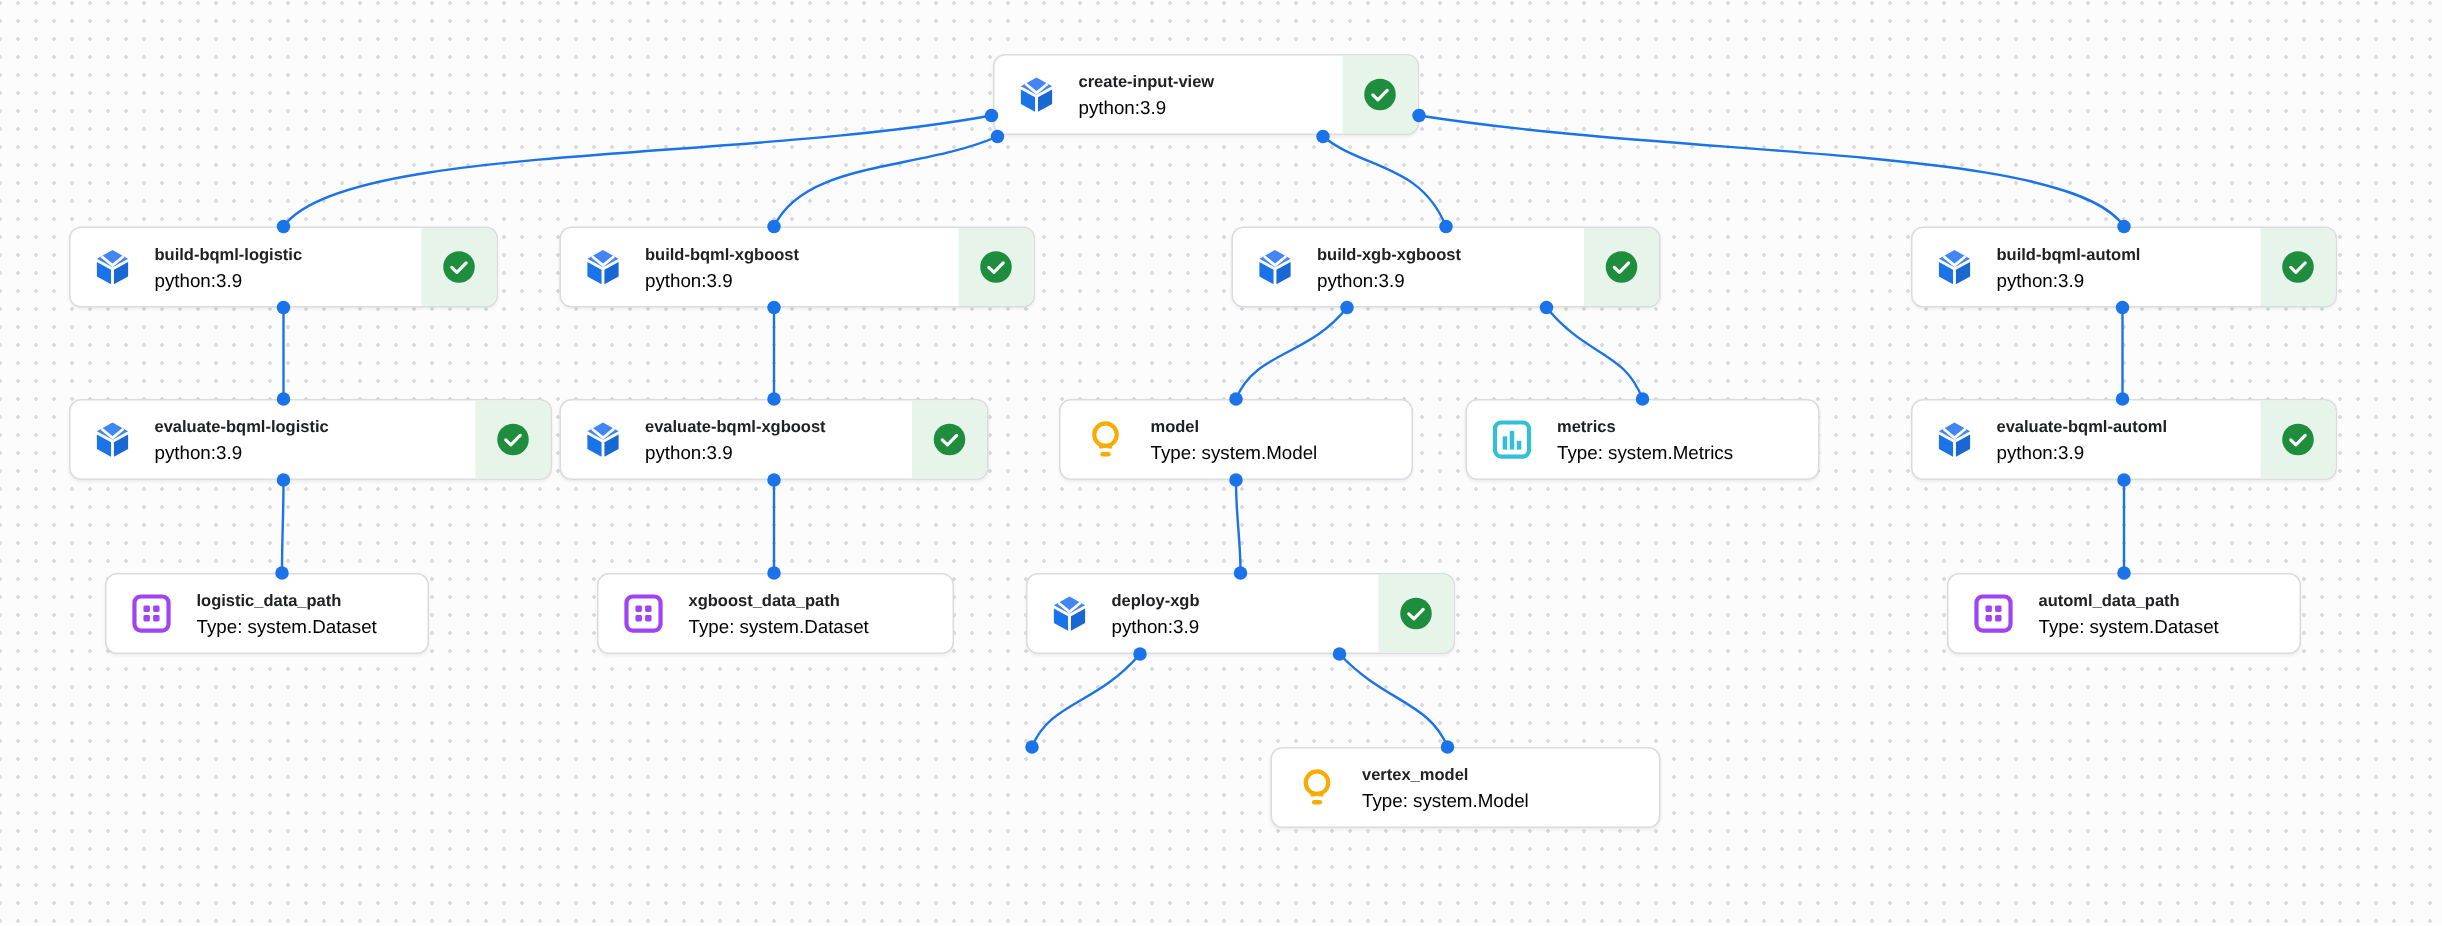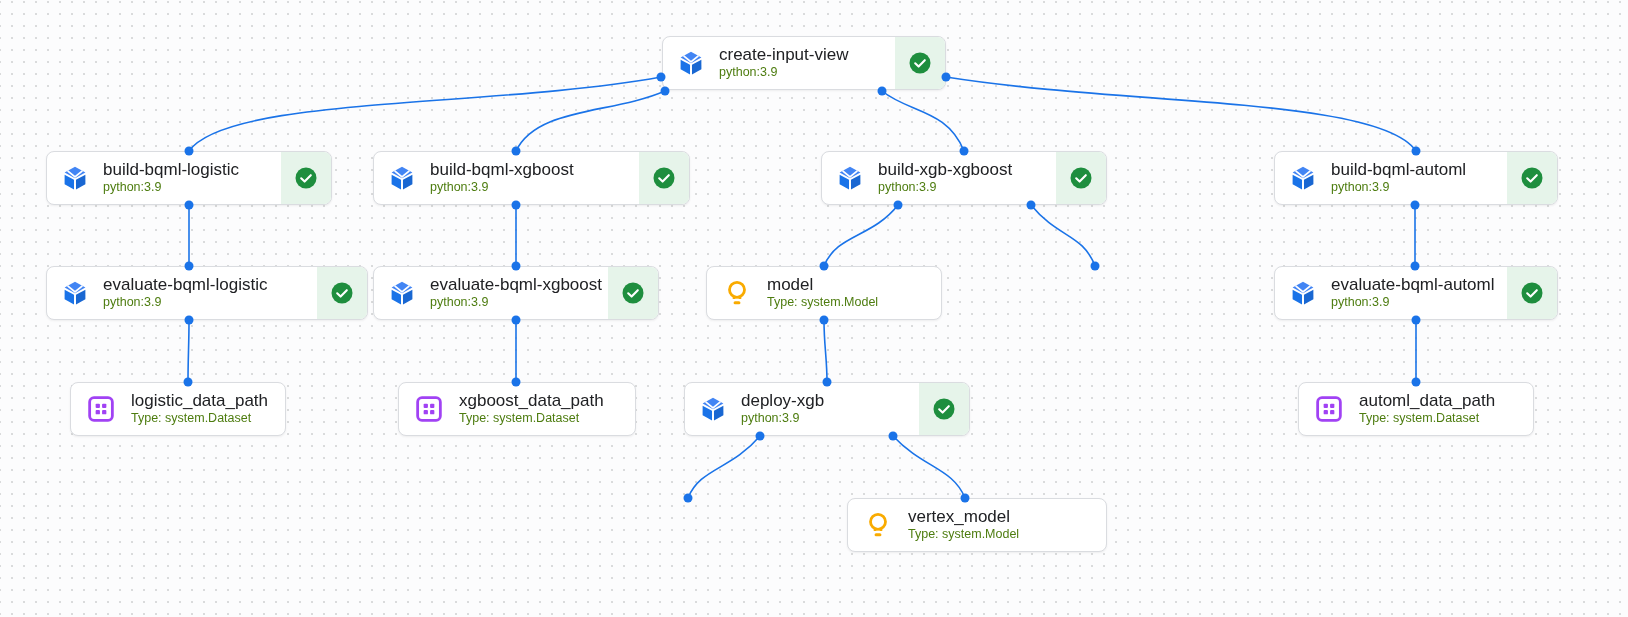--- a/index.html
+++ b/index.html
@@ -15,22 +15,22 @@
   }
   .node{
     position:absolute;height:54px;box-sizing:border-box;
     background:#fff;border:1px solid #dadce0;border-radius:8px;
     display:flex;align-items:center;
     box-shadow:0 1px 2px rgba(60,64,67,.08);
     cursor:pointer;
   }
   .nicon{display:flex;align-items:center;justify-content:center;margin-left:15px;margin-right:15px;flex:0 0 auto;}
   .ntext{display:flex;flex-direction:column;justify-content:center;min-width:0;}
-  .ntitle{font-size:17px;font-weight:400;color:#202124;line-height:18px;white-space:nowrap;}
-  .nsub{font-size:12.5px;color:#4d7c0f;line-height:16px;white-space:nowrap;}
+  .ntitle{font-size:11px;font-weight:700;color:#202124;line-height:18px;white-space:nowrap;}
+  .nsub{font-size:12.5px;color:#000000;line-height:16px;white-space:nowrap;}
   .exec{padding-right:54px;}
   .nstatus{
     position:absolute;top:0;right:0;bottom:0;width:50px;
     background:#e6f4ea;border-radius:0 7px 7px 0;
     display:flex;align-items:center;justify-content:center;
   }
   #edges{position:absolute;left:0;top:0;pointer-events:none;}
 </style>
 </head>
 <body>
@@ -191,20 +191,34 @@
           <path d="M11.3,16.8 L11.3,19.6 M16.7,16.8 L16.7,19.6" stroke="#f9ab00" stroke-width="2.6" fill="none"></path>
           <rect x="10.8" y="21.8" width="6.4" height="2.8" rx="1.4" fill="#f9ab00"></rect>
         </svg>
     </span>
     <div class="ntext">
       <div class="ntitle">model</div>
       <div class="nsub">Type: system.Model</div>
     </div>
   </div>
 
+  <div class="node" style="left:977px;top:266px;width:236px">
+    <span class="nicon">
+      <svg width="30" height="30" viewBox="0 0 28 28">
+          <rect x="3.4" y="3.4" width="21.2" height="21.2" rx="4" fill="none" stroke="#33bfd7" stroke-width="2.6"></rect>
+          <rect x="8.2" y="12" width="2.8" height="8.3" fill="#33bfd7"></rect>
+          <rect x="12.6" y="8.6" width="2.8" height="11.7" fill="#33bfd7"></rect>
+          <rect x="17" y="14.8" width="2.8" height="5.5" fill="#33bfd7"></rect>
+        </svg>
+    </span>
+    <div class="ntext">
+      <div class="ntitle">metrics</div>
+      <div class="nsub">Type: system.Metrics</div>
+    </div>
+  </div>
 
   <div class="node exec" style="left:1274px;top:266px;width:284px">
     <span class="nicon">
       <svg width="26" height="26" viewBox="0 0 24 24">
           <polygon points="12,1.6 21.6,6.9 12,12.2 2.4,6.9" fill="#4285f4"></polygon>
           <path d="M5.2,5.4 L12,11 L18.8,5.4" stroke="#fff" stroke-width="1.7" fill="none"></path>
           <polygon points="2.4,8.9 11.1,13.7 11.1,22.6 2.4,17.8" fill="#1a73e8"></polygon>
           <polygon points="21.6,8.9 12.9,13.7 12.9,22.6 21.6,17.8" fill="#1967d2"></polygon>
         </svg>
     </span>

